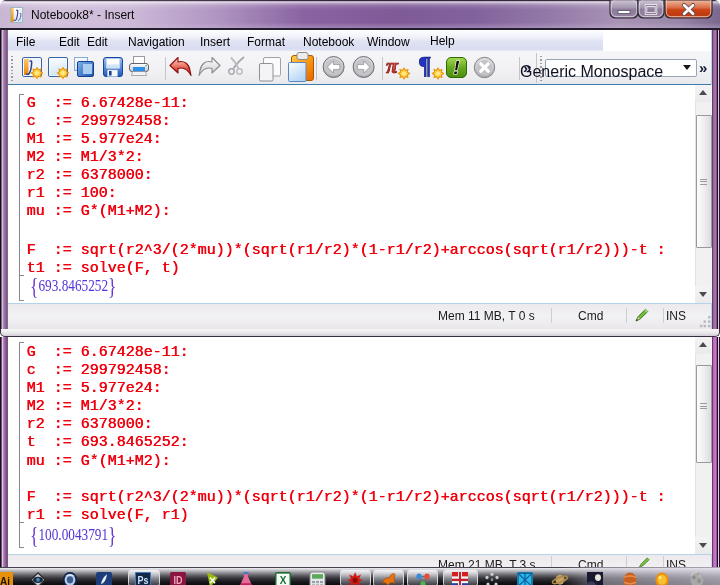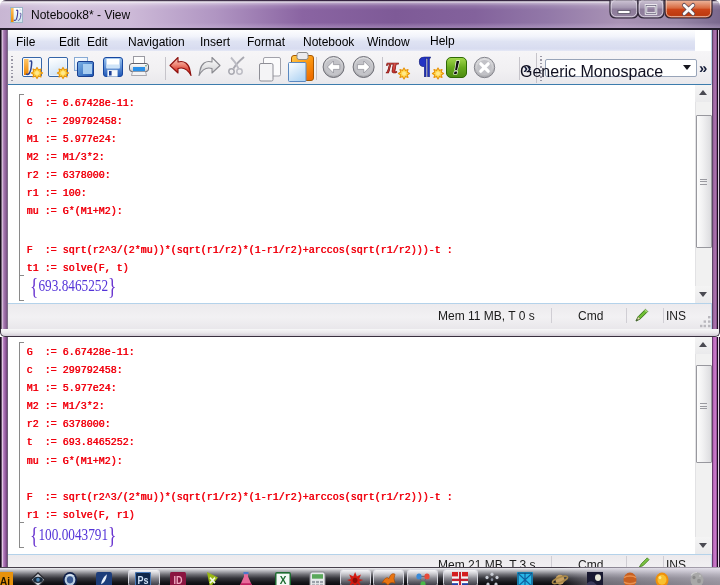--- a/index.html
+++ b/index.html
@@ -1,20 +1,20 @@
 <!DOCTYPE html>
 <html><head>
 <meta charset="utf-8">
 <style>
   html,body{margin:0;padding:0}
   body{width:720px;height:585px;position:relative;overflow:hidden;
        font-family:"Liberation Sans",sans-serif;background:#fff}
   .abs{position:absolute}
   pre{margin:0;font-family:"Liberation Mono",monospace}
-  .codeA{font-size:10px;line-height:18.1px;color:#f1000e;text-shadow:0.5px 0 0 #f1000e}
+  .codeA{font-size:15px;line-height:18.1px;color:#f1000e;text-shadow:0.5px 0 0 #f1000e}
   .outA{font-family:"Liberation Serif",serif;font-size:17px;color:#5434d8;line-height:20px;
     transform:scale(0.78,1);transform-origin:0 0;white-space:nowrap}
   .outA .brc{font-size:22.5px;vertical-align:-2.8px;color:#6a35d0;line-height:10px}
   .stxt{font-size:12px;color:#1a1a1a}
   .ssep{width:1px;height:15px;background:#d0ced4}
   .sbtn{width:16px;background:linear-gradient(180deg,#f4f4f4,#eaeaec);text-align:center}
   .sarr{position:absolute;left:4px;width:0;height:0;border-left:4px solid transparent;border-right:4px solid transparent}
   .sarr.up{top:5px;border-bottom:5px solid #4a4a52}
   .sarr.dn{top:6px;border-top:5px solid #4a4a52}
   .sthumb{width:14px;border:1px solid #98989e;border-radius:1px;
@@ -43,21 +43,21 @@
     <linearGradient id="icdoc" x1="0" y1="0" x2="0" y2="1">
       <stop offset="0" stop-color="#ffffff"></stop>
         <stop offset="1" stop-color="#cfe6ef"></stop>
     </linearGradient>
     <linearGradient id="icor" x1="0" y1="0" x2="0" y2="1">
       <stop offset="0" stop-color="#ffc25e"></stop>
         <stop offset="1" stop-color="#f08a00"></stop>
     </linearGradient>
   </defs>
 </svg>
-<div class="abs" style="left:31px;top:8px;font-size:12px;color:#0a0a0a">Notebook8* - View</div>
+<div class="abs" style="left:31px;top:8px;font-size:12px;color:#0a0a0a">Notebook8* - Insert</div>
 
 <svg class="abs" id="capbtns" style="left:609px;top:0" width="105" height="21" viewBox="0 0 105 21">
   <defs>
     <linearGradient id="cbgray" x1="0" y1="0" x2="0" y2="1">
       <stop offset="0" stop-color="#cfc6d6"></stop>
         <stop offset="0.45" stop-color="#a294ae"></stop>
       <stop offset="0.5" stop-color="#8d7c9b"></stop>
         <stop offset="1" stop-color="#94839f"></stop>
     </linearGradient>
     <linearGradient id="cbred" x1="0" y1="0" x2="0" y2="1">
@@ -86,21 +86,21 @@
       </g>
   </g>
 </svg>
 
 <div class="abs" style="left:0;top:29px;width:8px;height:302px;
   background:linear-gradient(90deg,#18101c 0%,#18101c 14%,#ecdeee 25%,#b78cc0 40%,#996ba3 60%,#8a5f96 78%,#5f4668 92%,#e4ecf4 100%)"></div>
 <div class="abs" style="left:710.5px;top:29px;width:9.5px;height:302px;
   background:linear-gradient(90deg,#b9d2e8 0% 10%,#5f4668 10% 19%,#96629c 19% 32%,#aa70ac 42% 58%,#7c4a82 62% 66%,#1e0d22 66% 79%,#ddcfe1 79% 91%,#2a1830 91% 100%)"></div>
 
 <div class="abs" style="left:0;top:28px;width:720px;height:2px;background:#231c2b"></div>
-<div class="abs" id="menubar" style="left:8px;top:30px;width:687px;height:21px;
+<div class="abs" id="menubar" style="left:8px;top:30px;width:595px;height:21px;
   background:linear-gradient(180deg,#fdfdfe 0%,#f2f4fb 30%,#dfe3f3 55%,#d8dcf0 90%,#e6e9f6 100%);font-size:12px;color:#000">
   <span class="abs" style="left:8px;top:5px">File</span>
   <span class="abs" style="left:51px;top:5px">Edit</span>
   <span class="abs" style="left:79px;top:5px">Edit</span>
   <span class="abs" style="left:120px;top:5px">Navigation</span>
   <span class="abs" style="left:192px;top:5px">Insert</span>
   <span class="abs" style="left:239px;top:5px">Format</span>
   <span class="abs" style="left:295px;top:5px">Notebook</span>
   <span class="abs" style="left:359px;top:5px">Window</span>
   <span class="abs" style="left:422px;top:4px">Help</span>

